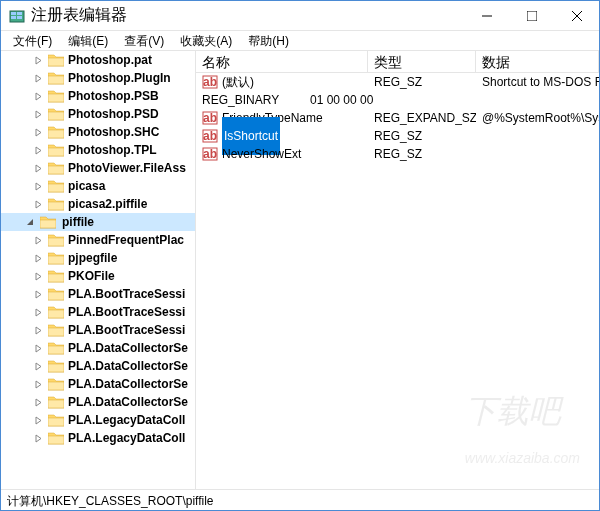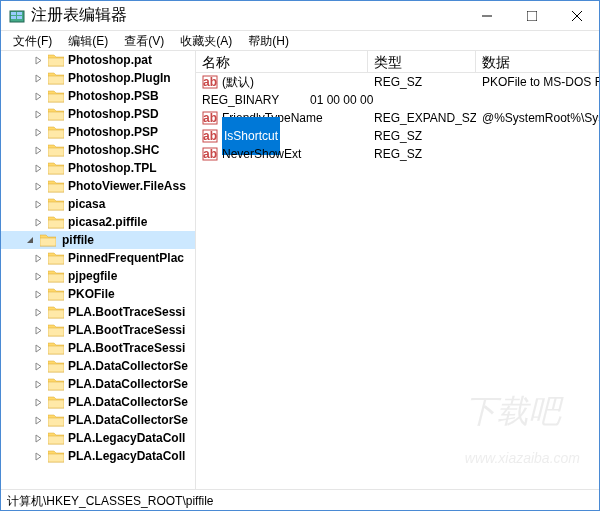--- a/index.html
+++ b/index.html
@@ -135,32 +135,20 @@
         <div class="tree-item">
           <span class="expander">
             <svg width="9" height="9" viewBox="0 0 9 9">
               <path d="M2 1 L7 4.5 L2 8 Z" fill="none" stroke="#888" stroke-width="1"></path>
             </svg>
           </span>
           <span class="folder-icon"><svg viewBox="0 0 16 14">
               <path d="M0 2 L0 13 L16 13 L16 4 L8 4 L6 2 Z" fill="#ffd86b" stroke="#d9a830" stroke-width="0.5"></path>
               <path d="M0 5 L16 5 L16 13 L0 13 Z" fill="#ffe9a8" stroke="#d9a830" stroke-width="0.5"></path>
             </svg></span>
-          <span class="tree-label">Photoshop.PSP</span>
-        </div>
-        <div class="tree-item">
-          <span class="expander">
-            <svg width="9" height="9" viewBox="0 0 9 9">
-              <path d="M2 1 L7 4.5 L2 8 Z" fill="none" stroke="#888" stroke-width="1"></path>
-            </svg>
-          </span>
-          <span class="folder-icon"><svg viewBox="0 0 16 14">
-              <path d="M0 2 L0 13 L16 13 L16 4 L8 4 L6 2 Z" fill="#ffd86b" stroke="#d9a830" stroke-width="0.5"></path>
-              <path d="M0 5 L16 5 L16 13 L0 13 Z" fill="#ffe9a8" stroke="#d9a830" stroke-width="0.5"></path>
-            </svg></span>
           <span class="tree-label">Photoshop.SHC</span>
         </div>
         <div class="tree-item">
           <span class="expander">
             <svg width="9" height="9" viewBox="0 0 9 9">
               <path d="M2 1 L7 4.5 L2 8 Z" fill="none" stroke="#888" stroke-width="1"></path>
             </svg>
           </span>
           <span class="folder-icon"><svg viewBox="0 0 16 14">
               <path d="M0 2 L0 13 L16 13 L16 4 L8 4 L6 2 Z" fill="#ffd86b" stroke="#d9a830" stroke-width="0.5"></path>
@@ -371,21 +359,21 @@
     <div class="list-body" id="list-container">
         <div class="list-row">
           <div class="list-cell col-name">
             <span class="value-icon"><svg viewBox="0 0 16 16">
                 <rect x="1" y="2" width="14" height="12" fill="#fff" stroke="#c84848" stroke-width="1"></rect>
                 <text x="8" y="12" text-anchor="middle" font-size="9" fill="#c84848" font-weight="bold">ab</text>
               </svg></span>
             <span class="value-name">(默认)</span>
           </div>
           <div class="list-cell col-type">REG_SZ</div>
-          <div class="list-cell col-data">PKOFile to MS-DOS F</div>
+          <div class="list-cell col-data">Shortcut to MS-DOS F</div>
         </div>
         <div class="list-row">
           <div class="list-cell col-type">REG_BINARY</div>
           <div class="list-cell col-data">01 00 00 00</div>
         </div>
         <div class="list-row">
           <div class="list-cell col-name">
             <span class="value-icon"><svg viewBox="0 0 16 16">
                 <rect x="1" y="2" width="14" height="12" fill="#fff" stroke="#c84848" stroke-width="1"></rect>
                 <text x="8" y="12" text-anchor="middle" font-size="9" fill="#c84848" font-weight="bold">ab</text>

